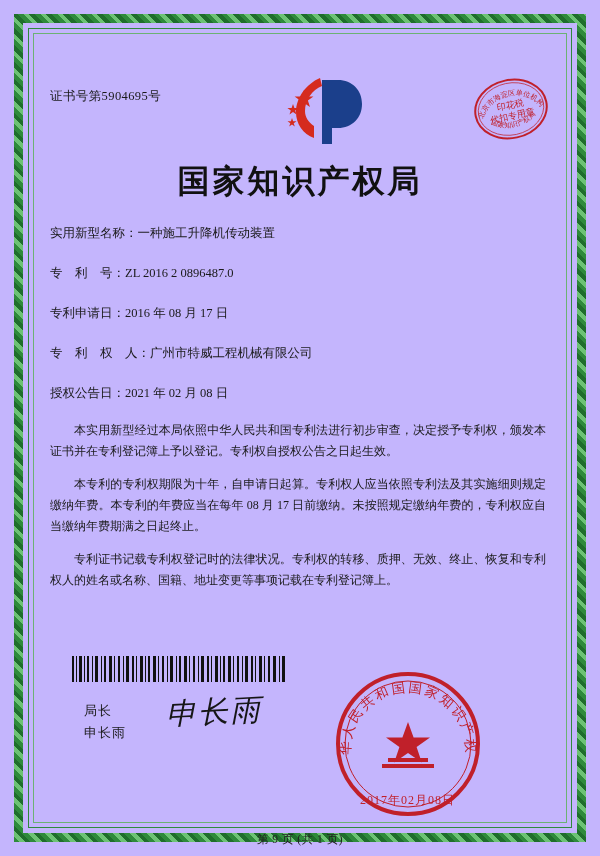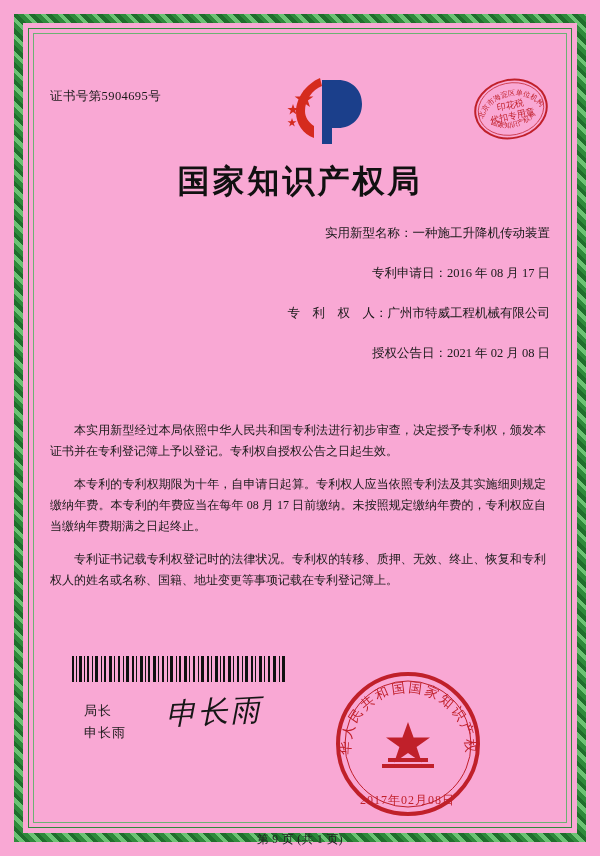--- a/index.html
+++ b/index.html
@@ -12,21 +12,21 @@
     height: 856px;
     font-family: "Liberation Serif", serif;
     color: #1a1a1a;
     overflow: hidden;
   }
 
   .page {
     position: relative;
     width: 600px;
     height: 856px;
-    background: #f9a8d4;
+    background: #c4b5fd;
   }
 
   
   .border-outer {
     position: absolute;
     left: 14px;
     top: 14px;
     right: 14px;
     bottom: 14px;
     border: 9px solid #2f8a3c;
@@ -110,21 +110,20 @@
     left: 2px;
     top: 168px;
     width: 500px;
   }
   .field-row {
     font-size: 12.5px;
     line-height: 18px;
     margin-bottom: 22px;
     color: #1a1a1a;
     white-space: nowrap;
-    text-align: right;
   }
   .field-label {
     display: inline-block;
     font-size: 12.5px;
   }
   .field-value {
     font-size: 12.5px;
   }
 
   .paras {
@@ -247,20 +246,23 @@
           </text>
         </g>
       </svg>
     </div>
 
     <div class="title">国家知识产权局</div>
 
     <div class="fields">
       <div class="field-row">
         <span class="field-label">实用新型名称：</span><span class="field-value">一种施工升降机传动装置</span>
+      </div>
+      <div class="field-row">
+        <span class="field-label">专　利　号：</span><span class="field-value">ZL 2016 2 0896487.0</span>
       </div>
       <div class="field-row">
         <span class="field-label">专利申请日：</span><span class="field-value">2016 年 08 月 17 日</span>
       </div>
       <div class="field-row">
         <span class="field-label">专　利　权　人：</span><span class="field-value">广州市特威工程机械有限公司</span>
       </div>
       <div class="field-row">
         <span class="field-label">授权公告日：</span><span class="field-value">2021 年 02 月 08 日</span>
       </div>

